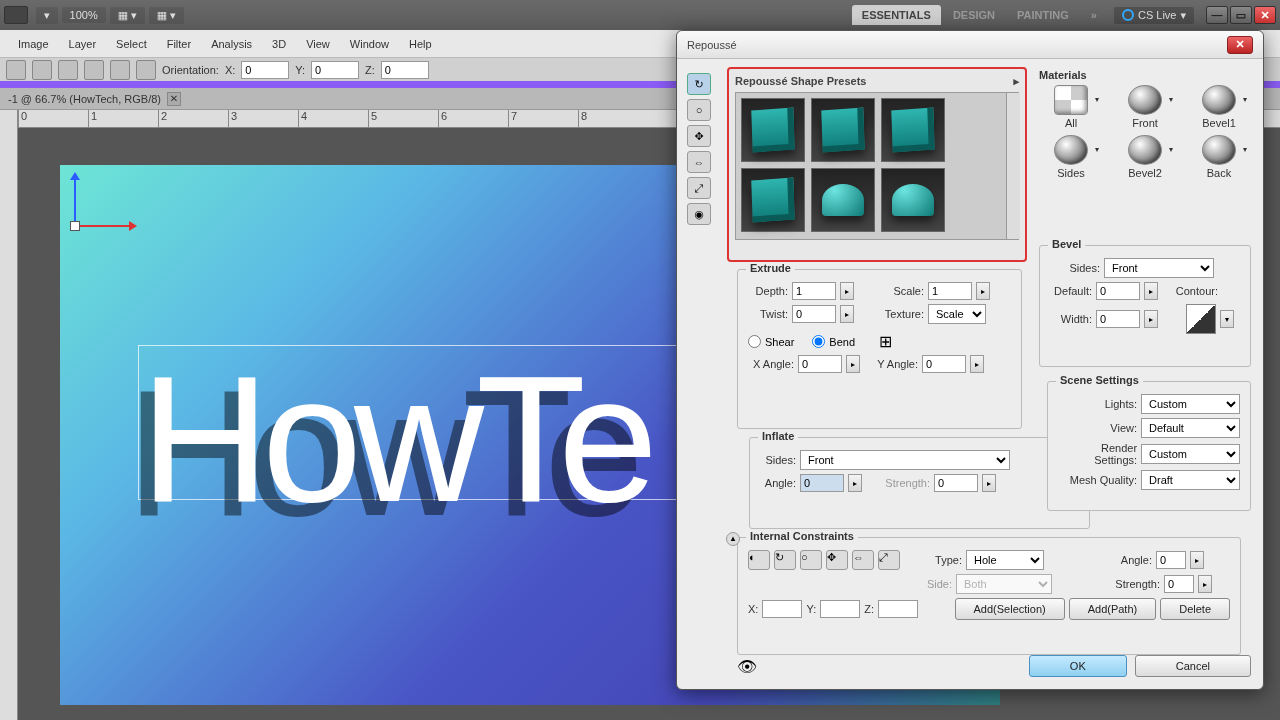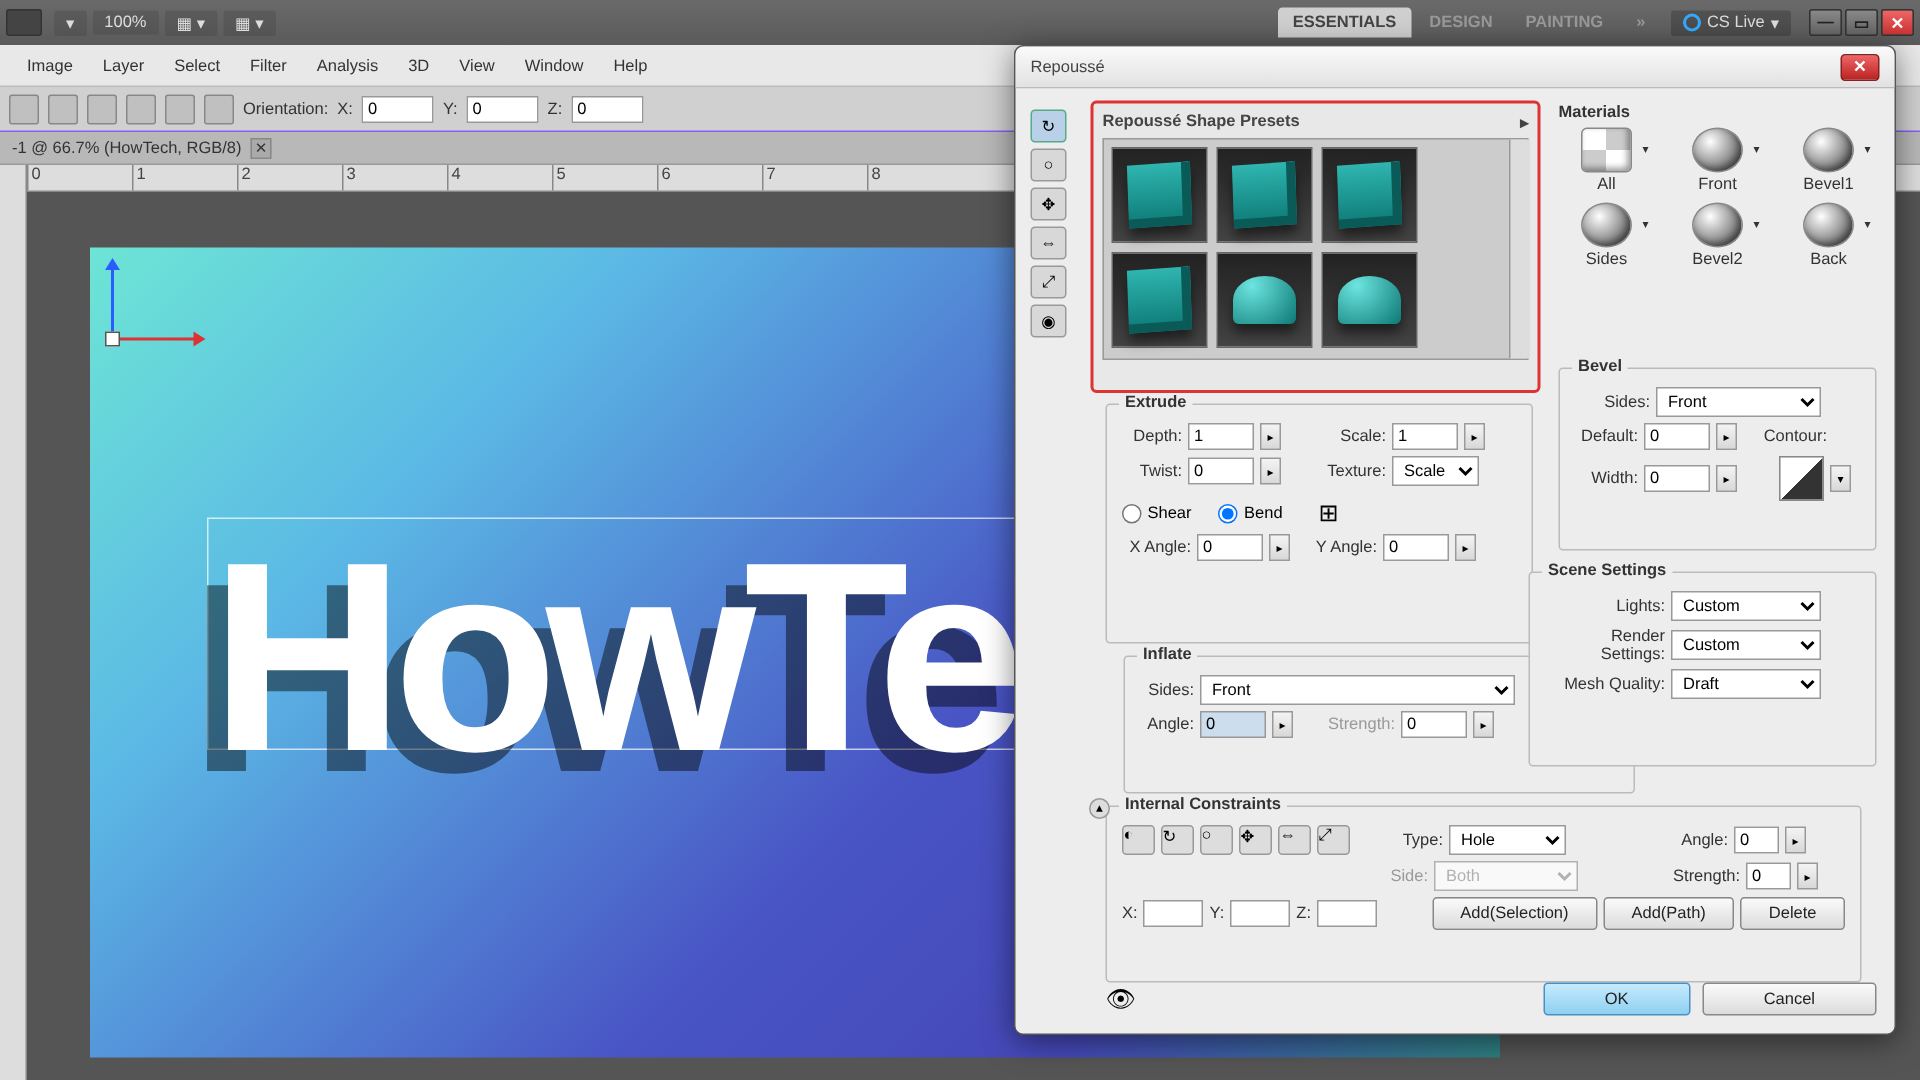--- a/index.html
+++ b/index.html
@@ -12,41 +12,41 @@
 .ws-tab { padding: 4px 10px; margin: 0 1px; color: #999; font-weight: bold; }
 .ws-tab.active { background: #cfcfcf; color: #444; border-radius: 3px 3px 0 0; }
 .cslive { padding: 2px 8px; background: rgba(0,0,0,0.2); margin: 0 6px; border-radius: 2px; display:flex; align-items:center; gap:4px;}
 .winbtns { display: flex; gap: 2px; margin-left: 6px; }
 .winbtn { width: 22px; height: 18px; background: linear-gradient(#888,#666); border: 1px solid #333; border-radius: 2px; display:flex;align-items:center;justify-content:center;color:#222;font-weight:bold;}
 .winbtn.close { background: linear-gradient(#e66,#c33); color:#fff;}
 
 .menubar { height: 28px; background: #e8e8e8; display: flex; align-items: center; padding: 0 8px; color: #333; border-bottom: 1px solid #bbb; }
 .menubar span { padding: 4px 10px; }
 
-.optbar { height: 30px; background: #d0d0d0; border-bottom: 1px solid #8b5cf6; display: flex; align-items: center; padding: 0 6px; gap: 6px; color: #333; }
+.optbar { height: 30px; background: #d0d0d0; border-bottom: 7px solid #8b5cf6; display: flex; align-items: center; padding: 0 6px; gap: 6px; color: #333; }
 .optbar .mini { width: 20px; height: 20px; background: #c0c0c0; border: 1px solid #888; border-radius: 2px; }
 .optbar input { width: 48px; height: 18px; background: #fff; border: 1px solid #999; padding: 0 3px; }
 
 .doctab { height: 22px; background: #b8b8b8; display: flex; align-items: center; padding: 0 8px; gap: 6px; color: #333; border-bottom: 1px solid #999;}
 .doctab .clx { background:#aaa; border:1px solid #888; width:14px; height:14px; display:flex;align-items:center;justify-content:center;font-size:10px;}
 
 .canvas-area { position: absolute; left: 0; top: 110px; right: 0; bottom: 0; background: #555; }
 .ruler-h { position: absolute; top: 0; left: 18px; right: 0; height: 18px; background: #ddd; border-bottom: 1px solid #888; font-size:9px; color:#444; display:flex;}
 .ruler-h span { border-left:1px solid #888; padding-left:2px; width:70px;}
 .ruler-v { position: absolute; top: 0; left: 0; width: 18px; bottom: 0; background: #ddd; border-right: 1px solid #888;}
 
 .doc { position: absolute; left: 60px; top: 55px; width: 940px; height: 540px; background: linear-gradient(135deg, #6de5d5 0%, #5bb8e5 25%, #4955c5 60%, #4548b8 80%, #2e8080 100%); }
 .gizmo { position:absolute; left:5px; top:10px; }
 .gizmo .yax { width:2px; height:50px; background:#2a5cff; position:relative; left:9px;}
 .gizmo .yax::before { content:''; position:absolute; top:-8px; left:-4px; border:5px solid transparent; border-bottom:8px solid #2a5cff;}
 .gizmo .xax { width:60px; height:2px; background:#d33; position:absolute; top:50px; left:9px;}
 .gizmo .xax::after { content:''; position:absolute; right:-8px; top:-4px; border:5px solid transparent; border-left:8px solid #d33;}
 .gizmo .orig { width:10px; height:10px; background:#fff; border:1px solid #555; position:absolute; top:46px; left:5px;}
 
-.bigtext { position: absolute; left: 80px; top: 170px; font-size: 180px; font-weight: bold; font-family: Arial, sans-serif; color: #fff; letter-spacing: -8px; white-space: nowrap; text-shadow: -14px 14px 0 rgba(0,0,0,0.45); }
+.bigtext { position: absolute; left: 80px; top: 170px; font-size: 180px; font-weight: normal; font-family: Arial, sans-serif; color: #fff; letter-spacing: -8px; white-space: nowrap; text-shadow: -14px 14px 0 rgba(0,0,0,0.45); }
 .bbox { position:absolute; left:78px; top:180px; width:920px; height:155px; border:1px solid rgba(255,255,255,0.7);}
 
 .dialog { position: absolute; left: 676px; top: 30px; width: 588px; height: 660px; background: #ededed; border: 1px solid #555; border-radius: 6px; box-shadow: 0 4px 20px rgba(0,0,0,0.5); }
 .dlg-title { height: 28px; background: linear-gradient(#fafafa,#e2e2e2); border-bottom: 1px solid #bbb; display: flex; align-items: center; padding: 0 10px; color: #444; border-radius: 6px 6px 0 0; }
 .dlg-title .x { margin-left: auto; width: 26px; height: 18px; background: linear-gradient(#e66,#b22); border-radius: 3px; display:flex;align-items:center;justify-content:center;color:#fff;font-weight:bold; border:1px solid #822;}
 .dlg-body { position: relative; padding: 10px; height: calc(100% - 28px); }
 
 .toolcol { position: absolute; left: 10px; top: 14px; width: 28px; }
 .toolcol .tb { width: 24px; height: 22px; background: #d8d8d8; border: 1px solid #999; margin-bottom: 4px; border-radius: 3px; display:flex;align-items:center;justify-content:center;}
 .toolcol .tb.active { background:#b8d0e8; border-color:#5a8;}
@@ -71,21 +71,21 @@
 .mat .legend2 { font-weight: bold; color: #333; margin-bottom: 4px; display:block;}
 .mat-grid { display: grid; grid-template-columns: repeat(3, 1fr); gap: 6px 10px; }
 .mball { width: 34px; height: 30px; background: radial-gradient(circle at 35% 30%, #fff, #888 60%, #444); border-radius: 50%; margin: 0 auto 2px; border:1px solid #888; box-shadow: inset -2px -2px 4px rgba(0,0,0,0.4);}
 .mball.checker { background: repeating-conic-gradient(#ccc 0 25%, #fff 0 50%); border-radius:4px;}
 .mat-item { text-align: center; color: #333; position:relative;}
 .mat-item .dd2 { position:absolute; right:4px; top:10px; font-size:8px;}
 
 .extrude { left: 60px; top: 210px; width: 285px; height: 160px; }
 .inflate { left: 72px; top: 378px; width: 341px; height: 92px; }
 .bevel { right: 12px; top: 186px; width: 212px; height: 122px; }
-.scene { right: 12px; top: 322px; width: 232px; height: 130px; }
+.scene { right: 12px; top: 322px; width: 204px; height: 130px; }
 .intc { left: 60px; top: 478px; width: 504px; height: 118px; }
 .contour { width:30px; height:30px; background:linear-gradient(135deg,#fff 50%,#333 50%); border:1px solid #888;}
 
 .footer { position: absolute; bottom: 12px; left: 60px; right: 12px; display: flex; gap: 8px; align-items: center; }
 .btn { padding: 4px 18px; background: linear-gradient(#fafafa,#dcdcdc); border: 1px solid #888; border-radius: 3px; color: #222; }
 .btn.primary { background: linear-gradient(#c5eaff,#8fd0f0); border-color: #4a90c0; padding:4px 40px;}
 </style>
 </head>
 <body>
 
@@ -291,20 +291,24 @@
       </div>
     </div>
 
     <div class="grp scene">
       <div class="legend">Scene Settings</div>
       <div class="row">
           <span class="lbl" style="width:80px">Lights:</span>
           <select class="sel" style="width:100px"><option>Custom</option></select>
         </div>
       <div class="row">
+          <span class="lbl" style="width:80px">View:</span>
+          <select class="sel" style="width:100px"><option>Default</option></select>
+        </div>
+      <div class="row">
           <span class="lbl" style="width:80px">Render Settings:</span>
           <select class="sel" style="width:100px"><option>Custom</option></select>
         </div>
       <div class="row">
           <span class="lbl" style="width:80px">Mesh Quality:</span>
           <select class="sel" style="width:100px"><option>Draft</option></select>
         </div>
     </div>
 
     <div class="grp intc">

